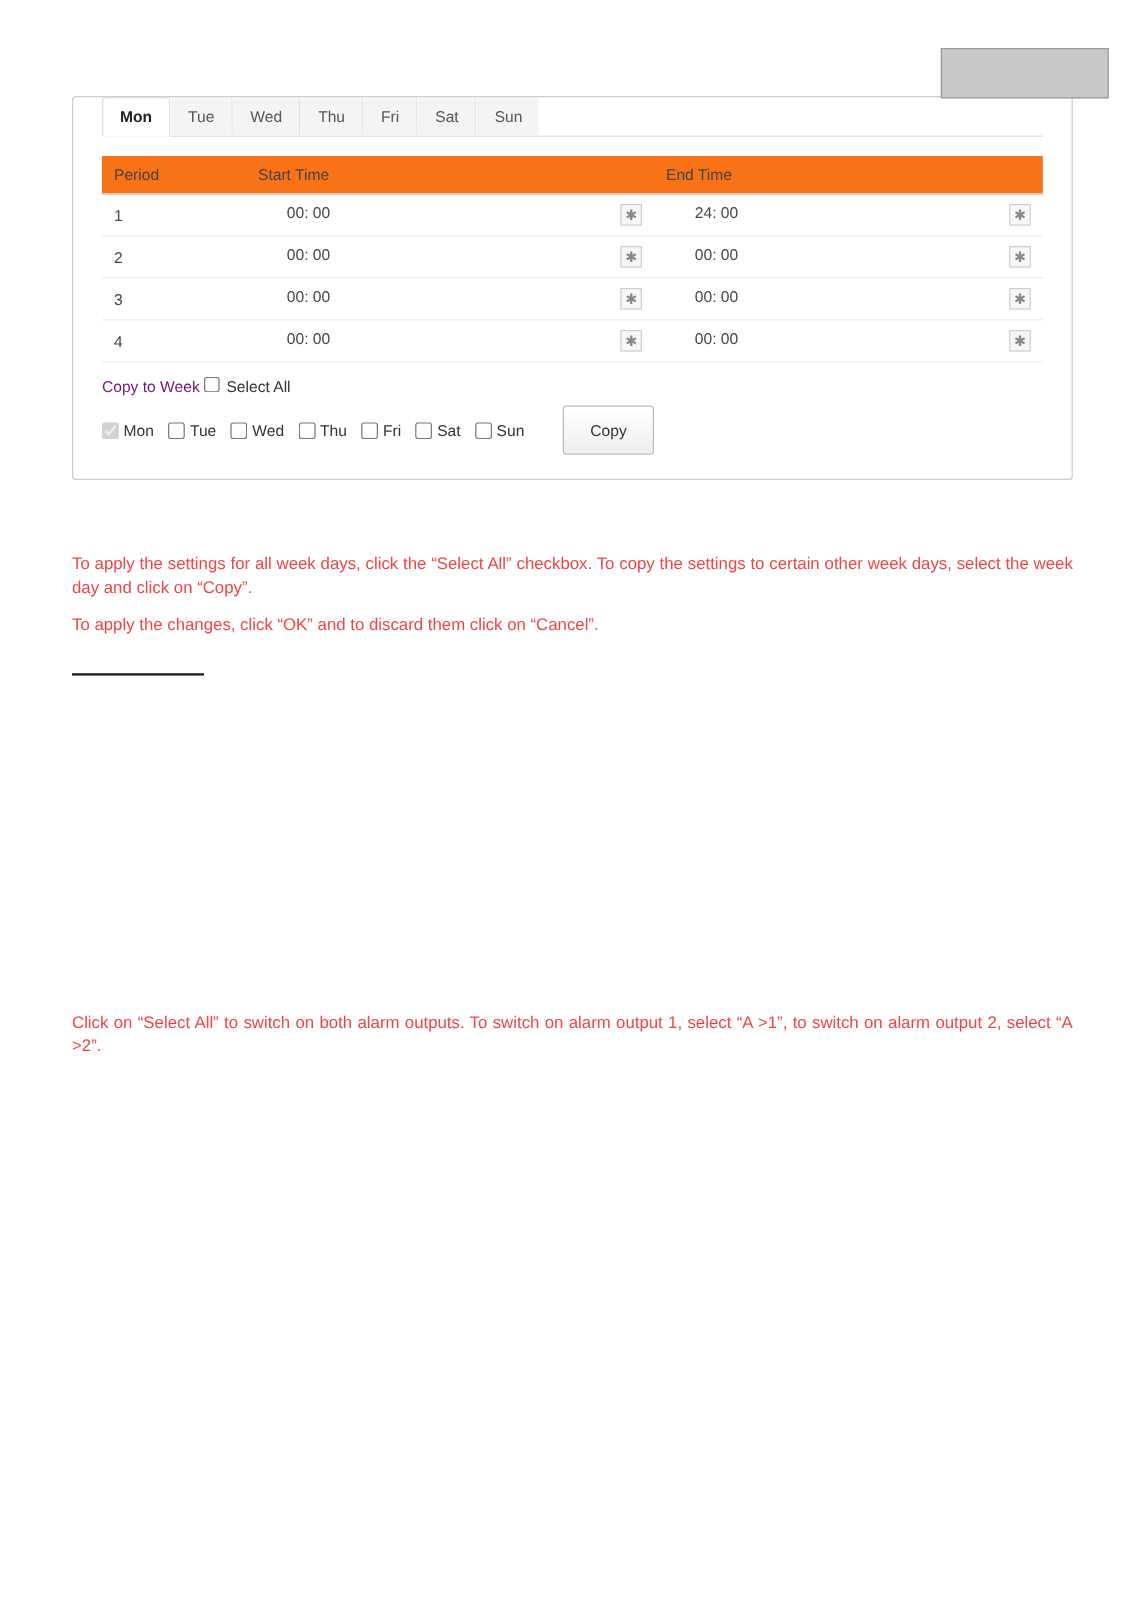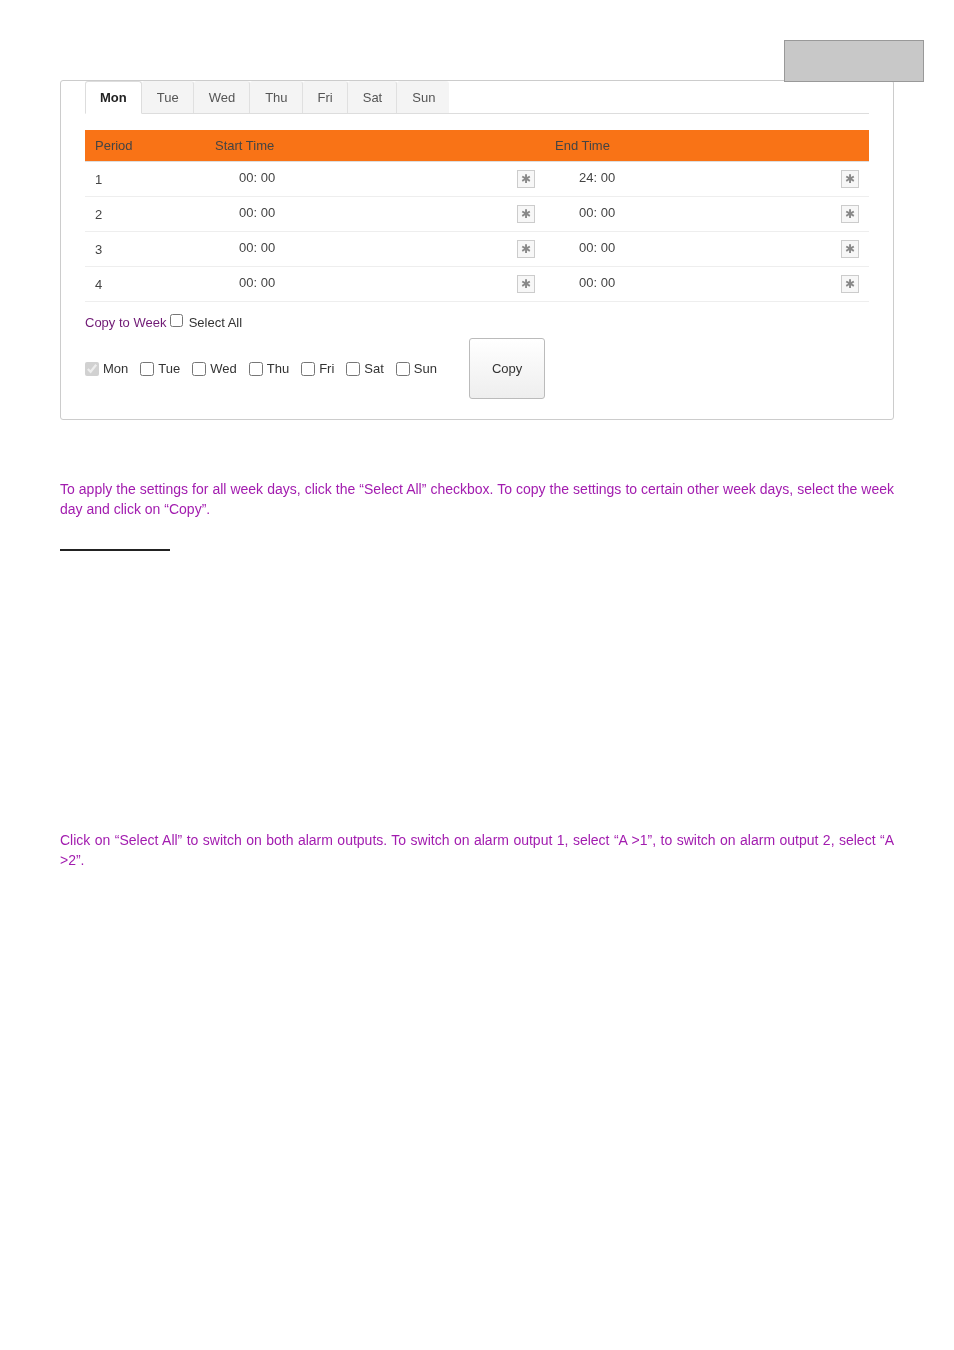--- a/index.html
+++ b/index.html
@@ -123,42 +123,42 @@
       display: inline-flex;
       align-items: center;
       gap: 4px;
       font-size: 13px;
     }
     .day-checks input[type="checkbox"] {
       width: 14px;
       height: 14px;
     }
     .btn {
-      padding: 22px 22px;
+      padding: 12px 22px;
       font-size: 13px;
       color: #333;
       background: linear-gradient(#fff,#eee);
       border: 1px solid #bbb;
       border-radius: 3px;
       cursor: pointer;
     }
     .copy-btn-wrap {
       margin-left: 20px;
     }
     .dialog-actions {
       display: flex;
       justify-content: flex-end;
       gap: 12px;
       padding: 24px 24px 0 24px;
     }
     .body-text {
       margin: 60px 60px 0 60px;
       font-size: 14px;
       line-height: 1.4;
-      color: #a21caf;
+      color: #ef4444;
       text-align: justify;
     }
     .body-text p { margin-bottom: 12px; }
     .hr-short {
       margin: 30px 60px 0 60px;
       width: 110px;
       border: none;
       border-top: 2px solid #222;
     }
     .spacer-large { height: 220px; }
@@ -292,20 +292,21 @@
           </label>
         <span class="copy-btn-wrap"><button class="btn">Copy</button></span>
       </div>
     </div>
   </div>
 
 </div>
 
 <div class="body-text">
   <p>To apply the settings for all week days, click the “Select All” checkbox. To copy the settings to certain other week days, select the week day and click on “Copy”.</p>
+  <p>To apply the changes, click “OK” and to discard them click on “Cancel”.</p>
 </div>
 
 <hr class="hr-short">
 
 <div class="spacer-large"></div>
 
 <div class="body-text">
   <p>Click on “Select All” to switch on both alarm outputs.  To switch on alarm output 1, select “A &gt;1”, to switch on alarm output 2, select “A &gt;2”.</p>
 </div>
 

